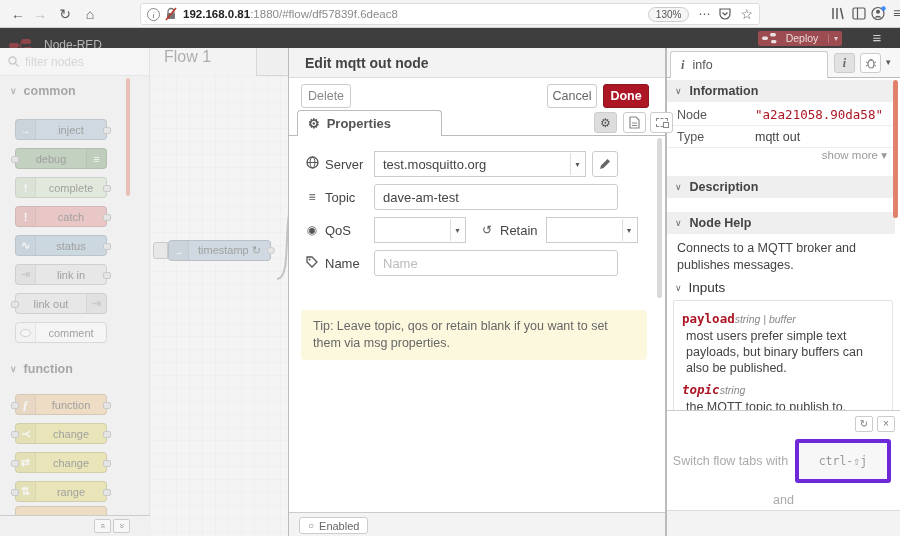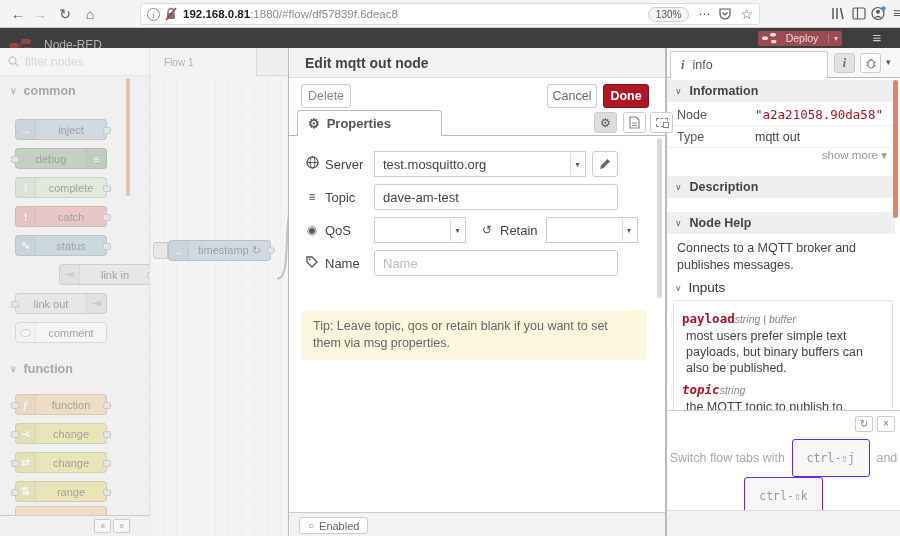--- a/index.html
+++ b/index.html
@@ -62,21 +62,21 @@
   .pf-btn { position:absolute; top:3px; width:17px; height:14px; border:1px solid #ccc; border-radius:2px;
             background:#f7f7f7; color:#999; font-size:9px; text-align:center; line-height:12px; }
   .pf-btn span { display:inline-block; }
   .rot90 { transform:rotate(90deg); }
   #pal-scroll { position:absolute; left:126px; top:30px; width:4px; height:118px; border-radius:2px; }
 
   
   #workspace { left:150px; top:48px; width:138px; height:488px; background:#fff; }
   #flow-tabbar { position:absolute; left:0; top:0; width:138px; height:28px; background:#f0f0f0; border-bottom:1px solid #bbb; }
   #flow-tab { position:absolute; left:0; top:0; width:107px; height:28px; background:#fbfbfb;
-            border-right:1px solid #bbb; display:flex; align-items:center; padding-left:14px; font-size:10px; color:#555; }
+            border-right:1px solid #bbb; display:flex; align-items:flex-start; padding-left:14px; font-size:16px; color:#555; }
   #canvas { position:absolute; left:0; top:28px; width:138px; height:460px; background:#fdfdfd;
             background-image:linear-gradient(rgba(0,0,0,.05) 1px, transparent 1px),
                              linear-gradient(90deg, rgba(0,0,0,.05) 1px, transparent 1px);
             background-size:13px 13px; }
   #wire { position:absolute; left:0; top:28px; }
   #inject-node { position:absolute; left:3px; top:192px; display:flex; align-items:center; }
   #inject-btn { width:15px; height:17px; background:#ddd; border:1px solid #999; border-radius:3px 0 0 3px; }
   #inject-body { position:relative; width:103px; height:21px; background:#a6bbcf; border:1px solid rgba(0,0,0,.3);
             border-radius:4px; display:flex; align-items:center; }
   #inject-body .picon { width:20px; }
@@ -152,22 +152,22 @@
   .prop-row { display:flex; align-items:baseline; margin-top:6px; }
   .prop-name { font-family:"DejaVu Sans Mono","Liberation Mono",monospace; font-size:12.5px; font-weight:bold; }
   .ital { font-style:italic; }
   .prop-type { font-size:10.5px; color:#888; font-style:italic; }
   .prop-desc { font-size:12.5px; color:#444; line-height:16px; margin:2px 0 3px 4px; }
   #sb-scroll { position:absolute; left:226px; top:32px; width:5px; height:138px; border-radius:3px; }
   #tips-panel { position:absolute; left:0; top:362px; width:233px; height:100px; border-top:1px solid #ccc; background:#fff; }
   .tp-btn { position:absolute; top:5px; width:18px; height:16px; border:1px solid #ccc; border-radius:2px;
             background:#fff; color:#777; font-size:10px; text-align:center; line-height:14px; }
   #tips-text { position:absolute; left:0; top:28px; width:233px; text-align:center; font-size:12.5px; color:#aaa; line-height:34px; }
-  .kbd { display:inline-block; border:1px solid #6d28d9; border-radius:3px; background:#f7f7f7; color:#999;
-            font-family:"DejaVu Sans Mono","Liberation Mono",monospace; font-size:11.5px; padding:1px 14px; margin:0 3px; }
+  .kbd { display:inline-block; border:4px solid #6d28d9; border-radius:3px; background:#f7f7f7; color:#999;
+            font-family:"DejaVu Sans Mono","Liberation Mono",monospace; font-size:11.5px; padding:1px 20px; margin:0 3px; }
   #sb-footer { position:absolute; left:0; top:462px; width:233px; height:26px; background:#f3f3f3; border-top:1px solid #ddd; }
 </style>
 </head>
 <body>
 
 <div id="app">
 
   <div id="chrome" class="abs">
     <span class="nav-ic" style="left:8px">←</span>
     <span class="nav-ic dis" style="left:30px">→</span>
@@ -291,21 +291,21 @@
     <div class="pnode" style="top:187px">
       <div class="pbody" style="background: rgb(157, 185, 205);">
         <span class="picon l">
             <span>∿</span>
           </span>
         <span class="plabel">status</span>
         <span class="nport pr"></span>
       </div>
     </div>
     <div class="pnode" style="top:216px">
-      <div class="pbody" style="background: rgb(221, 221, 221); margin-left: 44px;">
+      <div class="pbody" style="background: rgb(221, 221, 221);">
         <span class="picon l" style="color:#999">
             <span>⇥</span>
           </span>
         <span class="plabel">link in</span>
         <span class="nport pr"></span>
       </div>
     </div>
     <div class="pnode" style="top:245px">
       <div class="pbody" style="background: rgb(221, 221, 221);">
         <span class="plabel">link out</span>

